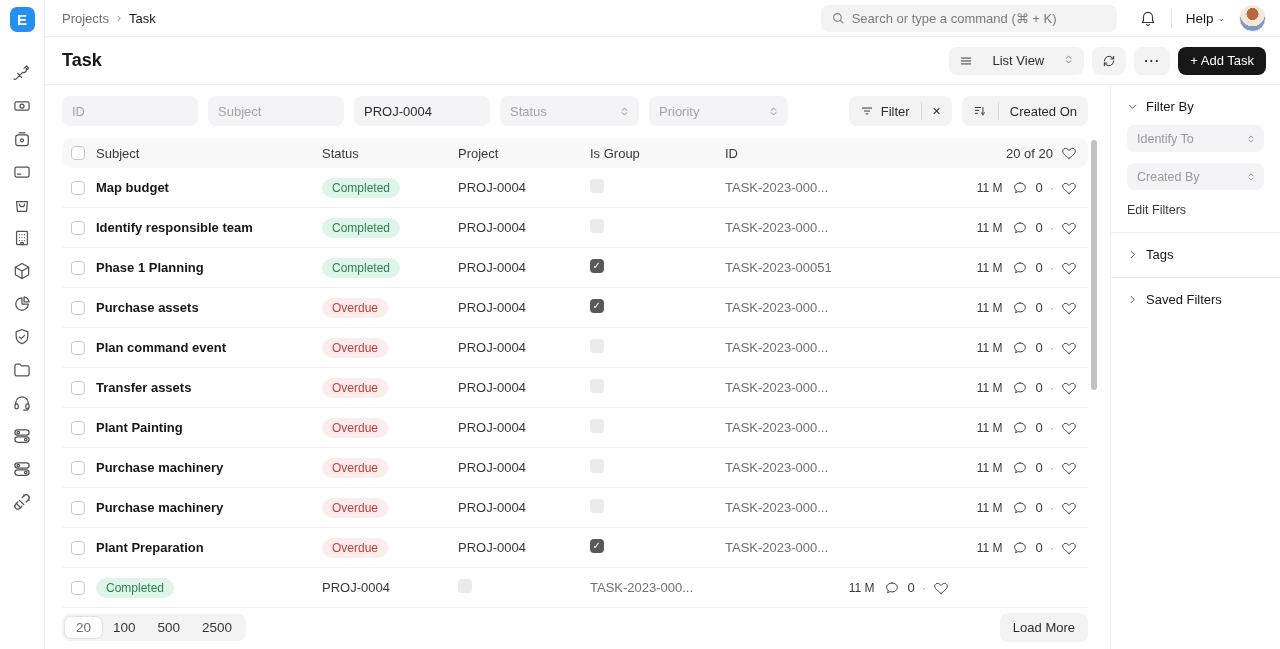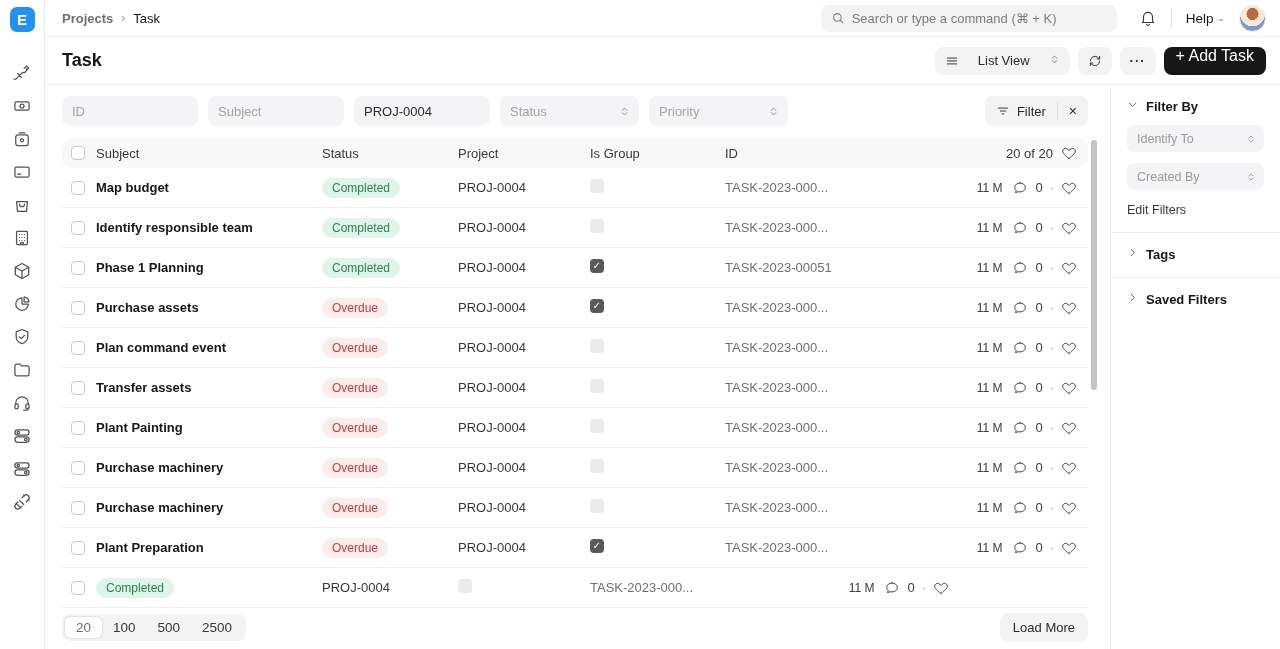--- a/index.html
+++ b/index.html
@@ -25,21 +25,21 @@
   .rail .ricon { width:33px; height:33px; display:flex; align-items:center; justify-content:center; cursor:pointer; }
   .rail svg { width:20px; height:20px; stroke:#525252; fill:none; stroke-width:1.5;
               stroke-linecap:round; stroke-linejoin:round; }
 
   .main { flex:1; display:flex; flex-direction:column; min-width:0; }
 
   
   .topbar { height:37px; flex:0 0 37px; border-bottom:1px solid var(--border);
             display:flex; align-items:center; padding:0 14px 0 17px; }
   .crumb { display:flex; align-items:center; gap:8px; font-size:13px; }
-  .crumb .c1 { color:#6f6f6f; cursor:pointer;font-weight:bold; }
+  .crumb .c1 { color:#6f6f6f; cursor:pointer; }
   .crumb .sep { color:#9b9b9b; font-size:12px; }
   .crumb .c2 { color:#171717; }
   .searchbox { margin-left:auto; width:296px; height:27px; background:var(--gray-btn);
                border-radius:8px; display:flex; align-items:center; gap:7px; padding:0 10px;
                color:#7c7c7c; cursor:text; margin-right:22px; }
   .searchbox svg { width:14px; height:14px; stroke:#7c7c7c; fill:none; stroke-width:1.8; stroke-linecap:round; }
   .iconbtn { background:none; border:none; cursor:pointer; display:flex; align-items:center; }
   .bell svg { width:18px; height:18px; stroke:#383838; fill:none; stroke-width:1.5; stroke-linecap:round; stroke-linejoin:round; }
   .vdiv { width:1px; height:20px; background:#e2e2e2; margin:0 14px; }
   .help { display:flex; align-items:center; gap:4px; font-size:13.5px; color:#171717; cursor:pointer; }
@@ -53,21 +53,21 @@
               display:flex; align-items:center; padding:0 14px 0 17px; }
   .pagehead h1 { font-size:18px; font-weight:700; }
   .headbtns { margin-left:auto; display:flex; align-items:center; gap:8px; }
   .gbtn { background:var(--gray-btn); border:none; border-radius:8px; height:28px;
           display:flex; align-items:center; gap:19px; padding:0 10px; font-size:13px;
           color:#2b2b2b; cursor:pointer; font-family:inherit; }
   .gbtn svg { width:14px; height:14px; stroke:#2b2b2b; fill:none; stroke-width:1.6; stroke-linecap:round; stroke-linejoin:round; }
   .gbtn .updown svg { width:11px; height:11px; stroke:#6f6f6f; }
   .dots { letter-spacing:1px; font-weight:700; color:#2b2b2b; }
   .addbtn { background:var(--btn-dark); color:#fff; border:none; border-radius:8px; height:28px;
-            padding:0 12px; font-size:16px; cursor:pointer; display:flex; gap:6px; font-family:inherit; }
+            padding:0 12px; font-size:13px; cursor:pointer; display:flex; align-items:center; gap:6px; font-family:inherit; }
 
   
   .split { flex:1; display:flex; min-height:0; position:relative; }
   .content { flex:1; min-width:0; display:flex; flex-direction:column; padding:0 22px 0 17px; position:relative; }
   .vscroll { position:absolute; right:13px; top:55px; width:6px; height:250px;
              background:#c3c3c3; border-radius:4px; cursor:grab; }
 
   
   .filterbar { display:flex; align-items:center; gap:10px; margin-top:11px; height:30px; }
   .finput { width:136px; height:30px; background:var(--input-bg); border:none; border-radius:8px;
@@ -112,21 +112,21 @@
   
   .footer { margin-top:auto; height:41px; display:flex; align-items:center; justify-content:space-between; padding-bottom:3px; }
   .sizegroup { background:var(--gray-btn); border-radius:8px; padding:3px; display:flex; align-items:center; }
   .sizegroup .sz { padding:3px 11px; border-radius:6px; color:#383838; cursor:pointer; font-size:13.5px; }
   .sizegroup .sz.sel { background:#fff; color:#6f6f6f; box-shadow:0 0 0 1px #e3e3e3; }
   .loadmore { background:var(--gray-btn); border:none; border-radius:8px; height:29px; padding:0 13px;
               font-size:13px; color:#2b2b2b; cursor:pointer; font-family:inherit; }
 
   
   .rightbar { width:170px; flex:0 0 170px; border-left:1px solid var(--border); padding:14px 16px 0; }
-  .rb-row { display:flex; align-items:flex-start; gap:8px; font-weight:700; font-size:13px; cursor:pointer; }
+  .rb-row { display:flex; align-items:center; gap:8px; font-weight:400; font-size:13px; cursor:pointer; }
   .rb-row svg { width:11px; height:11px; stroke:#525252; fill:none; stroke-width:2; stroke-linecap:round; stroke-linejoin:round; }
   .rb-select { margin-top:11px; height:27px; background:var(--input-bg); border-radius:8px;
                display:flex; align-items:center; justify-content:space-between; padding:0 8px 0 10px;
                color:#9a9a9a; font-size:12.5px; cursor:pointer; }
   .rb-select svg { width:10px; height:10px; stroke:#7c7c7c; fill:none; stroke-width:1.8; stroke-linecap:round; stroke-linejoin:round; }
   .rb-link { margin-top:13px; font-size:12.5px; color:#383838; cursor:pointer; }
   .rb-div { border-top:1px solid var(--border); margin:15px -16px 0; }
   .rb-sec { padding-top:14px; }
 </style>
 </head>
@@ -304,20 +304,31 @@
           <div class="pillgroup">
             <div class="seg">
               <svg viewBox="0 0 24 24">
                   <path d="M4 7h16M7.5 12h9M10.5 17h3"></path>
                 </svg>
               <span>Filter</span>
             </div>
             <div class="gdiv"></div>
             <div class="seg xseg">×</div>
           </div>
+          <div class="pillgroup">
+            <div class="seg">
+              <svg viewBox="0 0 24 24">
+                  <path d="M4 6h9M4 11h6M4 16h4M17 6v12M17 18l-3-3M17 18l3-3"></path>
+                </svg>
+            </div>
+            <div class="gdiv"></div>
+            <div class="seg">
+              <span>Created On</span>
+            </div>
+          </div>
         </div>
 
         <div class="thead">
           <span class="cbcell">
               <span class="cb"></span>
             </span>
           <span>Subject</span>
           <span>Status</span>
           <span>Project</span>
           <span>Is Group</span>

